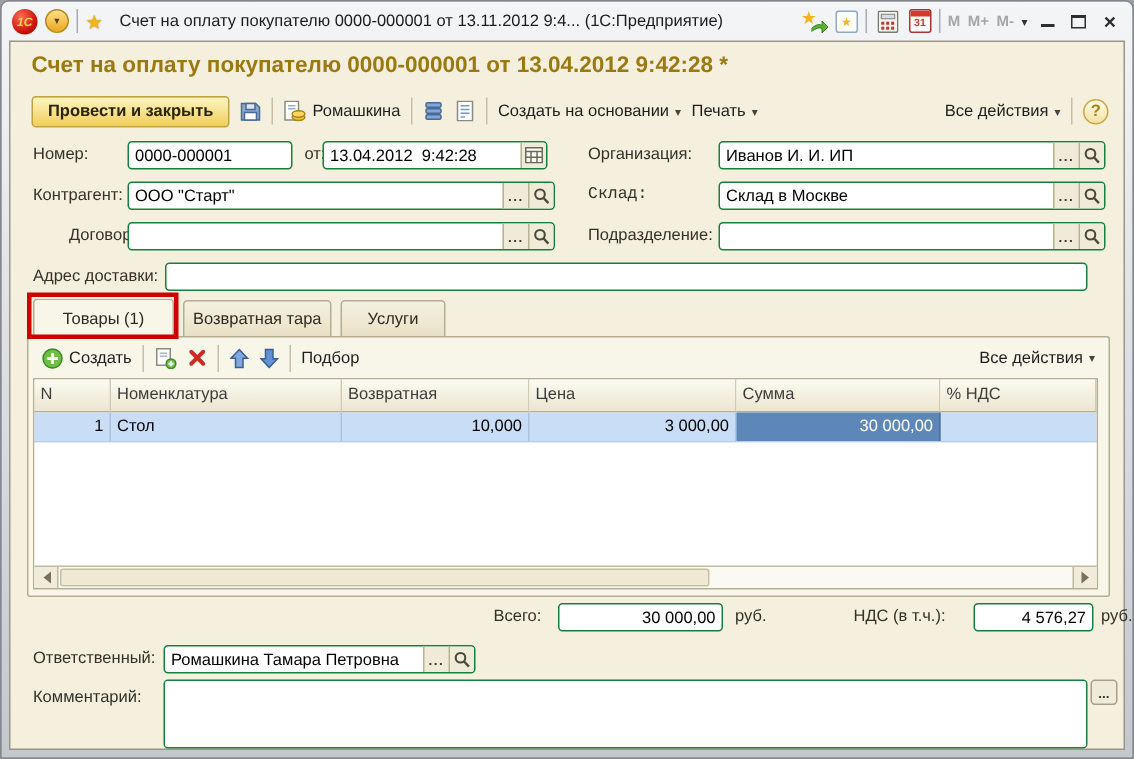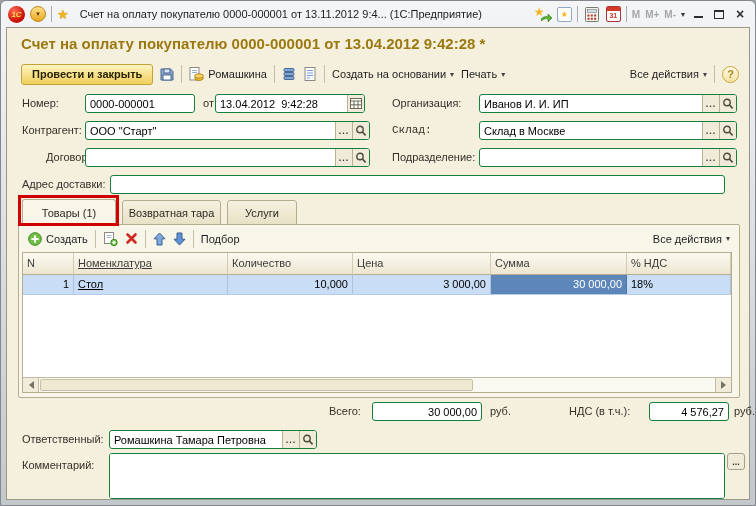--- a/index.html
+++ b/index.html
@@ -60,21 +60,21 @@
     border:1px solid #b5ad92;border-radius:3px 3px 0 0;cursor:pointer;color:#2c2a22;}
   .tab.active{left:15px;top:171px;width:94px;height:27px;background:#f8f5e9;border-bottom:0;z-index:3;}
   .tab.idle{top:172px;height:25px;background:linear-gradient(#f5f1e0,#e8e1c6);z-index:1;}
   
   .panel{position:absolute;left:11px;top:196px;width:722px;height:174px;background:#f8f5e9;border:1px solid #b5ad92;border-radius:2px;z-index:2;}
   .ptoolbar{position:absolute;left:0;right:0;top:0;height:27px;display:flex;align-items:center;gap:7px;padding:0 9px;font-size:11px;color:#1e1e1e;}
   .table-ctl{position:absolute;left:3px;top:27px;width:710px;height:141px;border:1px solid #b5ad92;background:#fff;display:flex;flex-direction:column;}
   .trow{display:flex;flex:0 0 auto;}
   .hcell{height:22px;padding:4px 4px 0;font-size:11px;color:#3c3c3c;background:linear-gradient(#fcfaf1,#ece5d0);
     border-right:1px solid #d2cbb4;border-bottom:1px solid #b5ad92;white-space:nowrap;overflow:hidden;}
-  .c0{width:51px;}.c1{width:154px;text-decoration:underline;}.c2{width:125px;}.c3{width:138px;}.c4{width:136px;}.c5{flex:1 1 auto;}
+  .c0{width:51px;}.c1{width:154px;}.c2{width:125px;}.c3{width:138px;}.c4{width:136px;}.c5{flex:1 1 auto;}
   .drow{display:flex;background:#c9def6;height:20px;border-bottom:1px solid #b6cce6;}
   .dcell{padding:3px 4px 0;font-size:11px;color:#000;border-right:1px solid #afc3dd;white-space:nowrap;overflow:hidden;}
   .dcell.num{text-align:right;}
   .dcell.sel{background:#5d87b8;color:#fff;border-right-color:#4c74a2;}
   .tfill{flex:1 1 auto;background:#fff;}
   .hscroll{flex:0 0 15px;display:flex;background:#fbfaf2;border-top:1px solid #c2bba2;}
   .sarr{width:16px;flex:0 0 auto;background:#f1ecd9;display:flex;align-items:center;justify-content:center;cursor:pointer;}
   .sarr.l{border-right:1px solid #c2bba2;}
   .sarr.r{border-left:1px solid #c2bba2;}
   .tri-l{width:0;height:0;border:4px solid transparent;border-right:5px solid #77725f;margin-right:3px;}
@@ -323,32 +323,31 @@
         <span class="tbtn">
           <span>Все действия</span>
           <span class="dd">▾</span>
         </span>
       </div>
 
       <div class="table-ctl">
         <div class="trow">
           <div class="hcell c0">N</div>
           <div class="hcell c1">Номенклатура</div>
-          <div class="hcell c2">Количество</div>
+          <div class="hcell c2">Возвратная</div>
           <div class="hcell c3">Цена</div>
           <div class="hcell c4">Сумма</div>
           <div class="hcell c5">% НДС</div>
         </div>
         <div class="drow">
           <div class="dcell c0 num">1</div>
           <div class="dcell c1">Стол</div>
           <div class="dcell c2 num">10,000</div>
           <div class="dcell c3 num">3 000,00</div>
           <div class="dcell c4 num sel">30 000,00</div>
-          <div class="dcell c5">18%</div>
         </div>
         <div class="tfill"></div>
         <div class="hscroll">
           <span class="sarr l">
               <span class="tri-l"></span>
             </span>
           <span class="strack">
               <span class="sthumb"></span>
             </span>
           <span class="sarr r">

